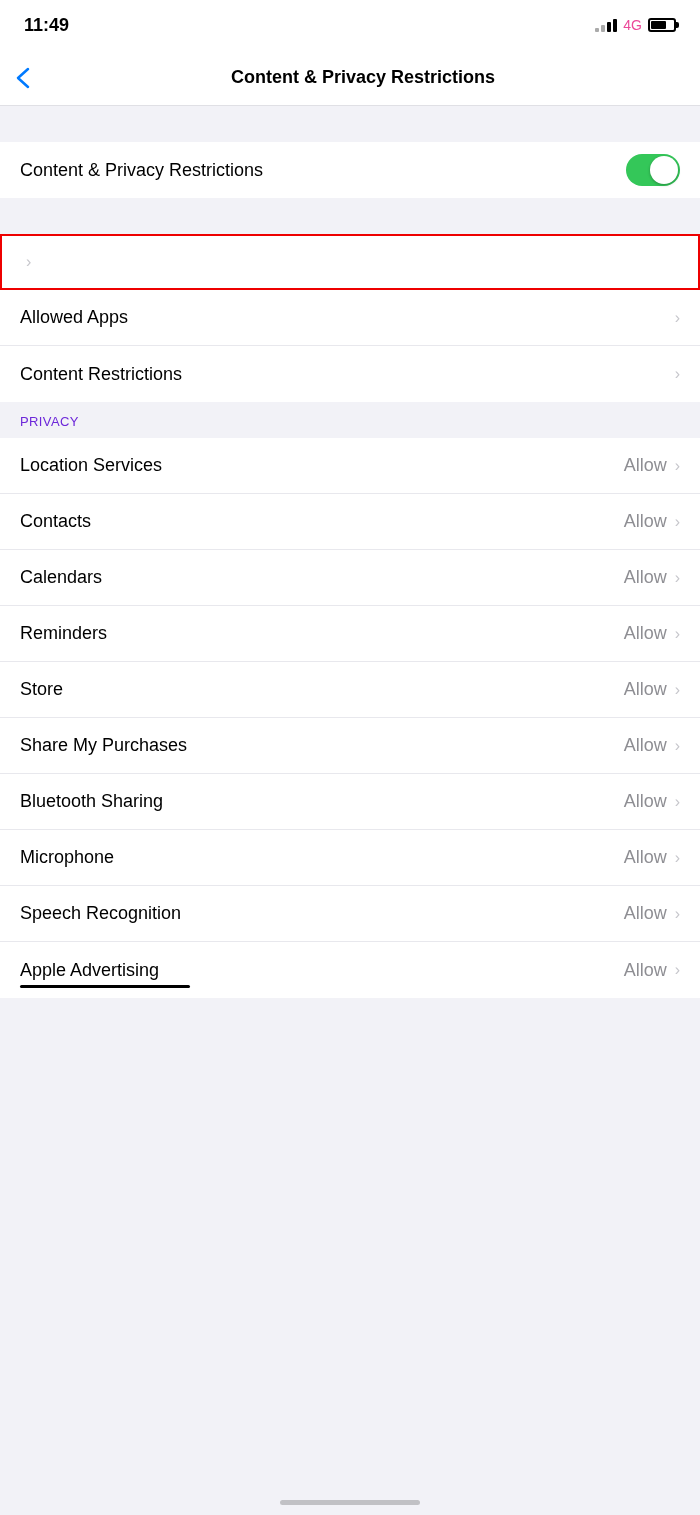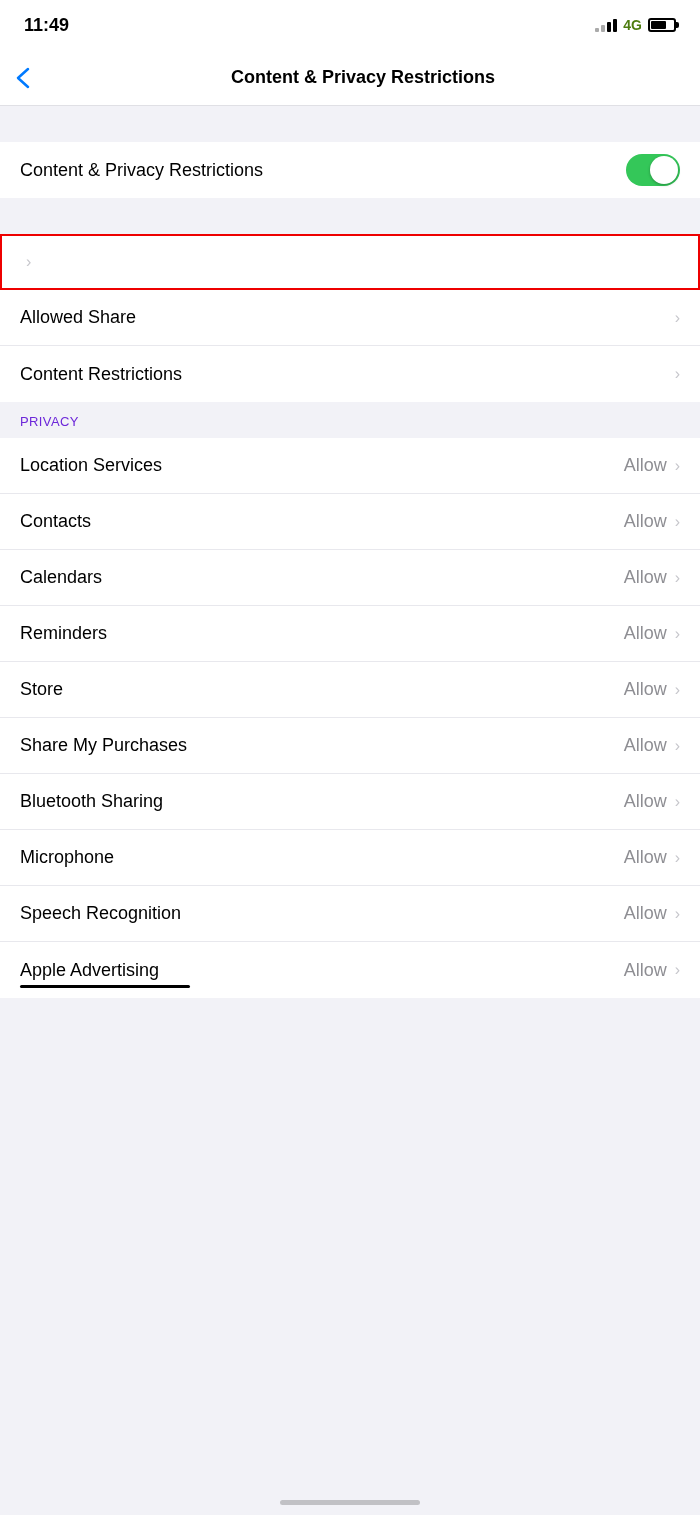--- a/index.html
+++ b/index.html
@@ -42,22 +42,22 @@
       background: #000;
       border-radius: 1px;
       display: block;
     }
     .signal-bars span:nth-child(1) { height: 4px; background: #aaa; }
     .signal-bars span:nth-child(2) { height: 7px; background: #aaa; }
     .signal-bars span:nth-child(3) { height: 10px; background: #000; }
     .signal-bars span:nth-child(4) { height: 13px; background: #000; }
     .network-type {
       font-size: 14px;
-      font-weight: 700;
-      color: #4d7c0f;
+      font-weight: 400;
+      color: #ec4899;
     }
     .battery {
       width: 28px;
       height: 14px;
       border: 2px solid #000;
       border-radius: 3px;
       position: relative;
       display: flex;
       align-items: center;
       padding: 1px;
@@ -240,21 +240,21 @@
 <div class="section-spacer"></div>
 
 <div class="settings-group">
 
   <div class="settings-row highlighted">
     <div class="row-right">
       <span class="chevron">›</span>
     </div>
   </div>
   <div class="settings-row">
-    <span class="row-label">Allowed Share</span>
+    <span class="row-label">Allowed Apps</span>
     <div class="row-right">
       <span class="chevron">›</span>
     </div>
   </div>
   <div class="settings-row">
     <span class="row-label">Content Restrictions</span>
     <div class="row-right">
       <span class="chevron">›</span>
     </div>
   </div>

